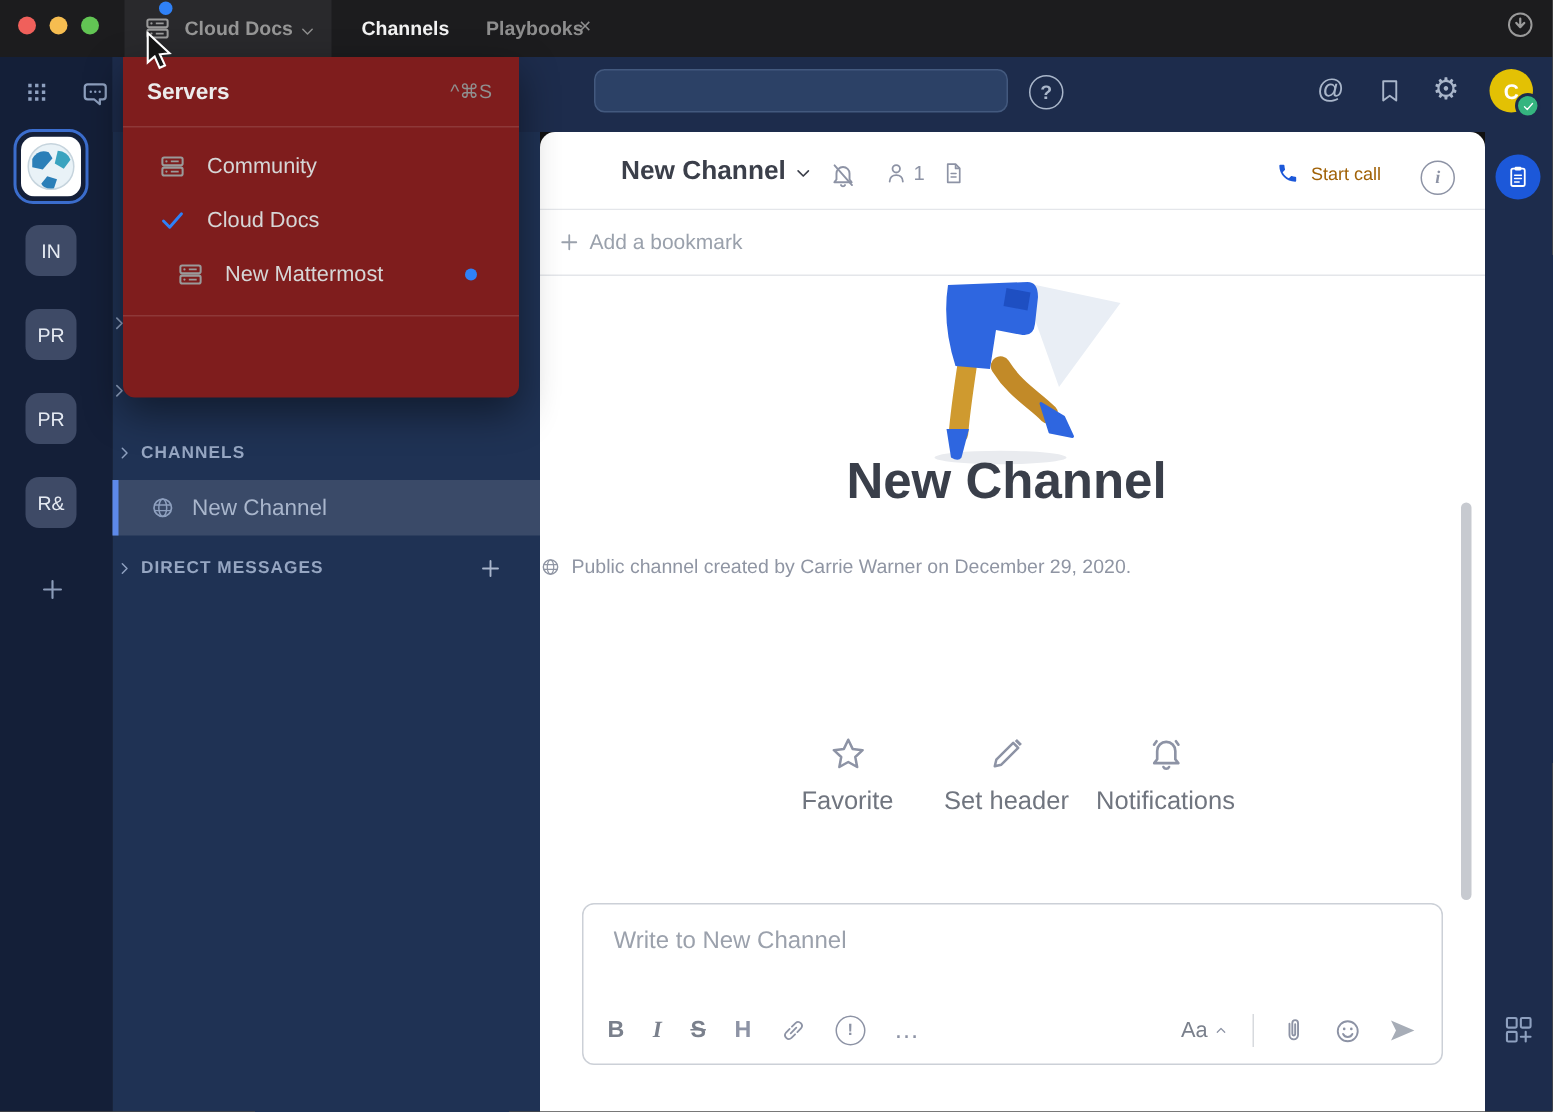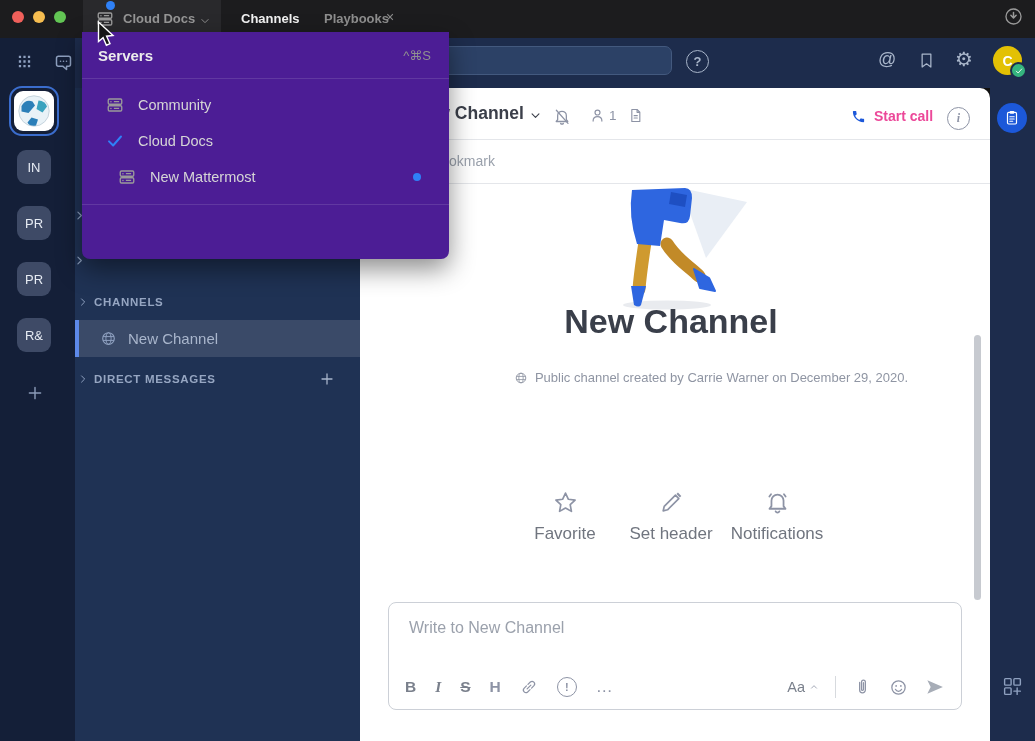--- a/index.html
+++ b/index.html
@@ -33,21 +33,21 @@
   .circle-glyph{border:1.5px solid currentColor;border-radius:50%;display:flex;align-items:center;justify-content:center;
                 font-weight:700;}
   .action-item{width:92px;display:flex;flex-direction:column;align-items:center;cursor:pointer;}
   .action-item .lbl{margin-top:9px;font-size:17px;color:#70757f;}
   .composer{left:388px;top:602px;width:572px;height:106px;border:1px solid #ccd0d7;border-radius:8px;background:#fff;}
   .composer input{border:0;outline:none;width:520px;font-size:16px;color:#3f4350;background:transparent;
                   font-family:"Liberation Sans","DejaVu Sans",sans-serif;}
   .composer input::placeholder{color:#9ba1ac;opacity:1;}
   .fmt{font-size:15.5px;font-weight:700;color:#7a808c;}
   
-  .dropdown{left:82px;top:32px;width:367px;height:227px;background:#4c1d95;border-radius:0 0 8px 8px;
+  .dropdown{left:82px;top:38px;width:264px;height:227px;background:#7f1d1d;border-radius:0 0 8px 8px;
             box-shadow:0 10px 26px rgba(0,0,0,.45);z-index:50;}
   .dd-item-label{font-size:14.5px;color:#d6d6d6;}
   .dd-divider{height:1px;background:rgba(255,255,255,.12);}
   .blue-dot{border-radius:50%;background:#2f81f7;}
   .cursor{z-index:60;pointer-events:none;}
 </style>
 </head>
 <body>
 
 <svg width="0" height="0" style="position:absolute" aria-hidden="true">
@@ -270,21 +270,21 @@
     <span style="font-size:13.5px;color:#8d93a5;">1</span>
   </div>
   <svg class="ic abs gray-ic" style="left:627px;top:107px;" width="17" height="17">
       <use href="#sv-doc"></use>
     </svg>
 
   <div class="abs flex" style="left:851px;top:108px;gap:8px;">
     <svg class="ic" width="15" height="15" style="color:#1c58d9;">
         <use href="#sv-phone"></use>
       </svg>
-    <span style="font-size:14px;font-weight:700;color:#ec4899;">Start call</span>
+    <span style="font-size:12px;font-weight:400;color:#a16207;">Start call</span>
   </div>
   <div class="abs circle-glyph" style="left:947px;top:107px;width:21px;height:21px;color:#8d93a5;font-size:12px;font-style:italic;font-family:'Liberation Serif','DejaVu Serif',serif;">
       <span>i</span>
     </div>
 
   <div class="abs hair" style="left:360px;top:140px;width:630px;height:44px;box-sizing:border-box;"></div>
   <div class="abs flex" style="left:372px;top:153px;gap:6px;">
     <svg class="ic" width="15" height="15" style="color:#9aa1ac;">
         <use href="#sv-plus"></use>
       </svg>
@@ -297,21 +297,21 @@
     <path d="M52 58 C62 74 74 80 84 90" fill="none" stroke="#c28a28" stroke-width="13" stroke-linecap="round"></path>
     <path d="M79 83 L94 92 L100 105 L85 102 Z" fill="#2e66e0" stroke="#2e66e0" stroke-width="2" stroke-linejoin="round"></path>
     <path d="M30 56 C27 76 25 90 24 103" fill="none" stroke="#cf9a2f" stroke-width="13" stroke-linecap="round"></path>
     <path d="M16 100 L31 100 L26 119 Q24 122 19 119 Z" fill="#2e66e0"></path>
     <path d="M17 4 L70 2 Q77 2 77 12 L75 30 Q74 39 65 37 L49 34 L45 60 L22 58 Q13 30 17 4 Z" fill="#2e66e0"></path>
     <path d="M56 6 l16 3 -2 12 -16 -3 z" fill="#1e4fc2"></path>
   </svg>
 
   <div class="abs" style="left:360px;top:302px;width:622px;text-align:center;font-size:34px;font-weight:700;color:#3a3f4a;">New Channel</div>
 
-  <div class="abs flex" style="left:360px;top:370px;width:622px;justify-content:center;gap:7px;padding-left:40px;">
+  <div class="abs flex" style="left:360px;top:370px;width:622px;gap:7px;">
     <svg class="ic" width="14" height="14" style="color:#8f95a3;">
         <use href="#sv-globe-wire"></use>
       </svg>
     <span class="muted" style="font-size:13px;">Public channel created by Carrie Warner on December 29, 2020.</span>
   </div>
 
 
   <div class="abs flex" style="left:360px;top:490px;width:622px;justify-content:center;gap:14px;align-items:flex-start;">
     <div class="action-item">
       <svg class="ic gray-ic" width="25" height="25">

